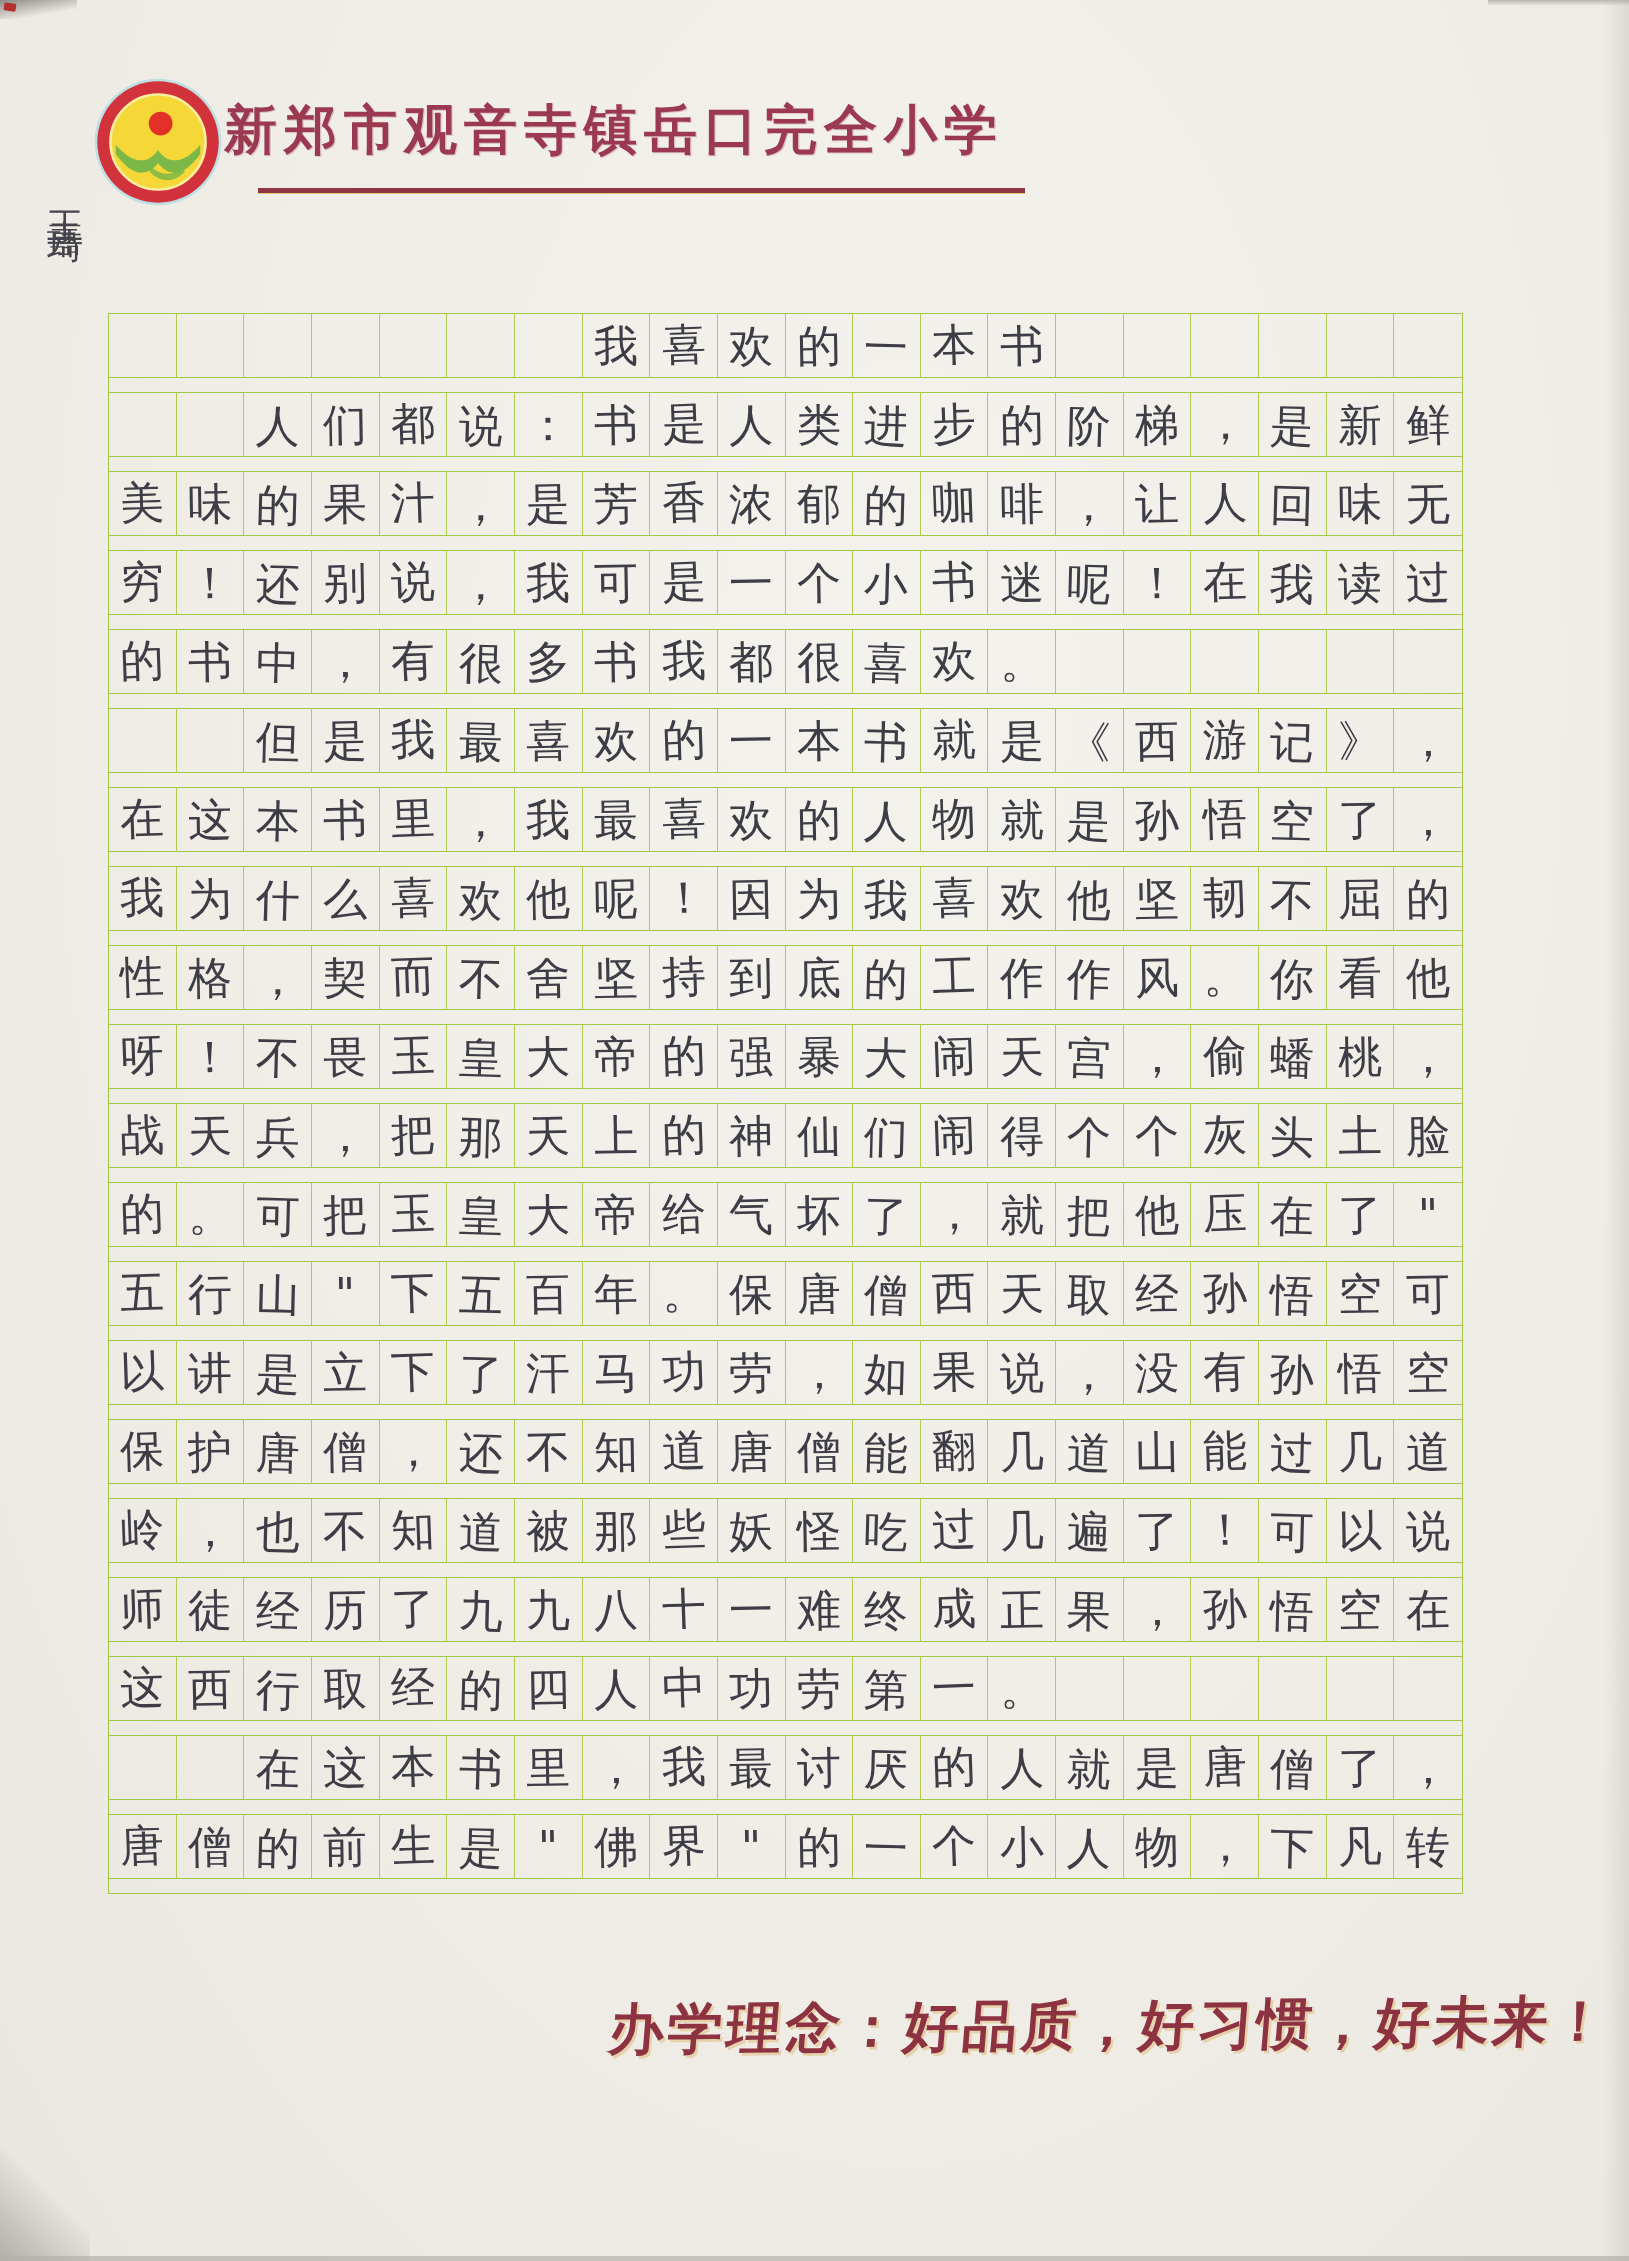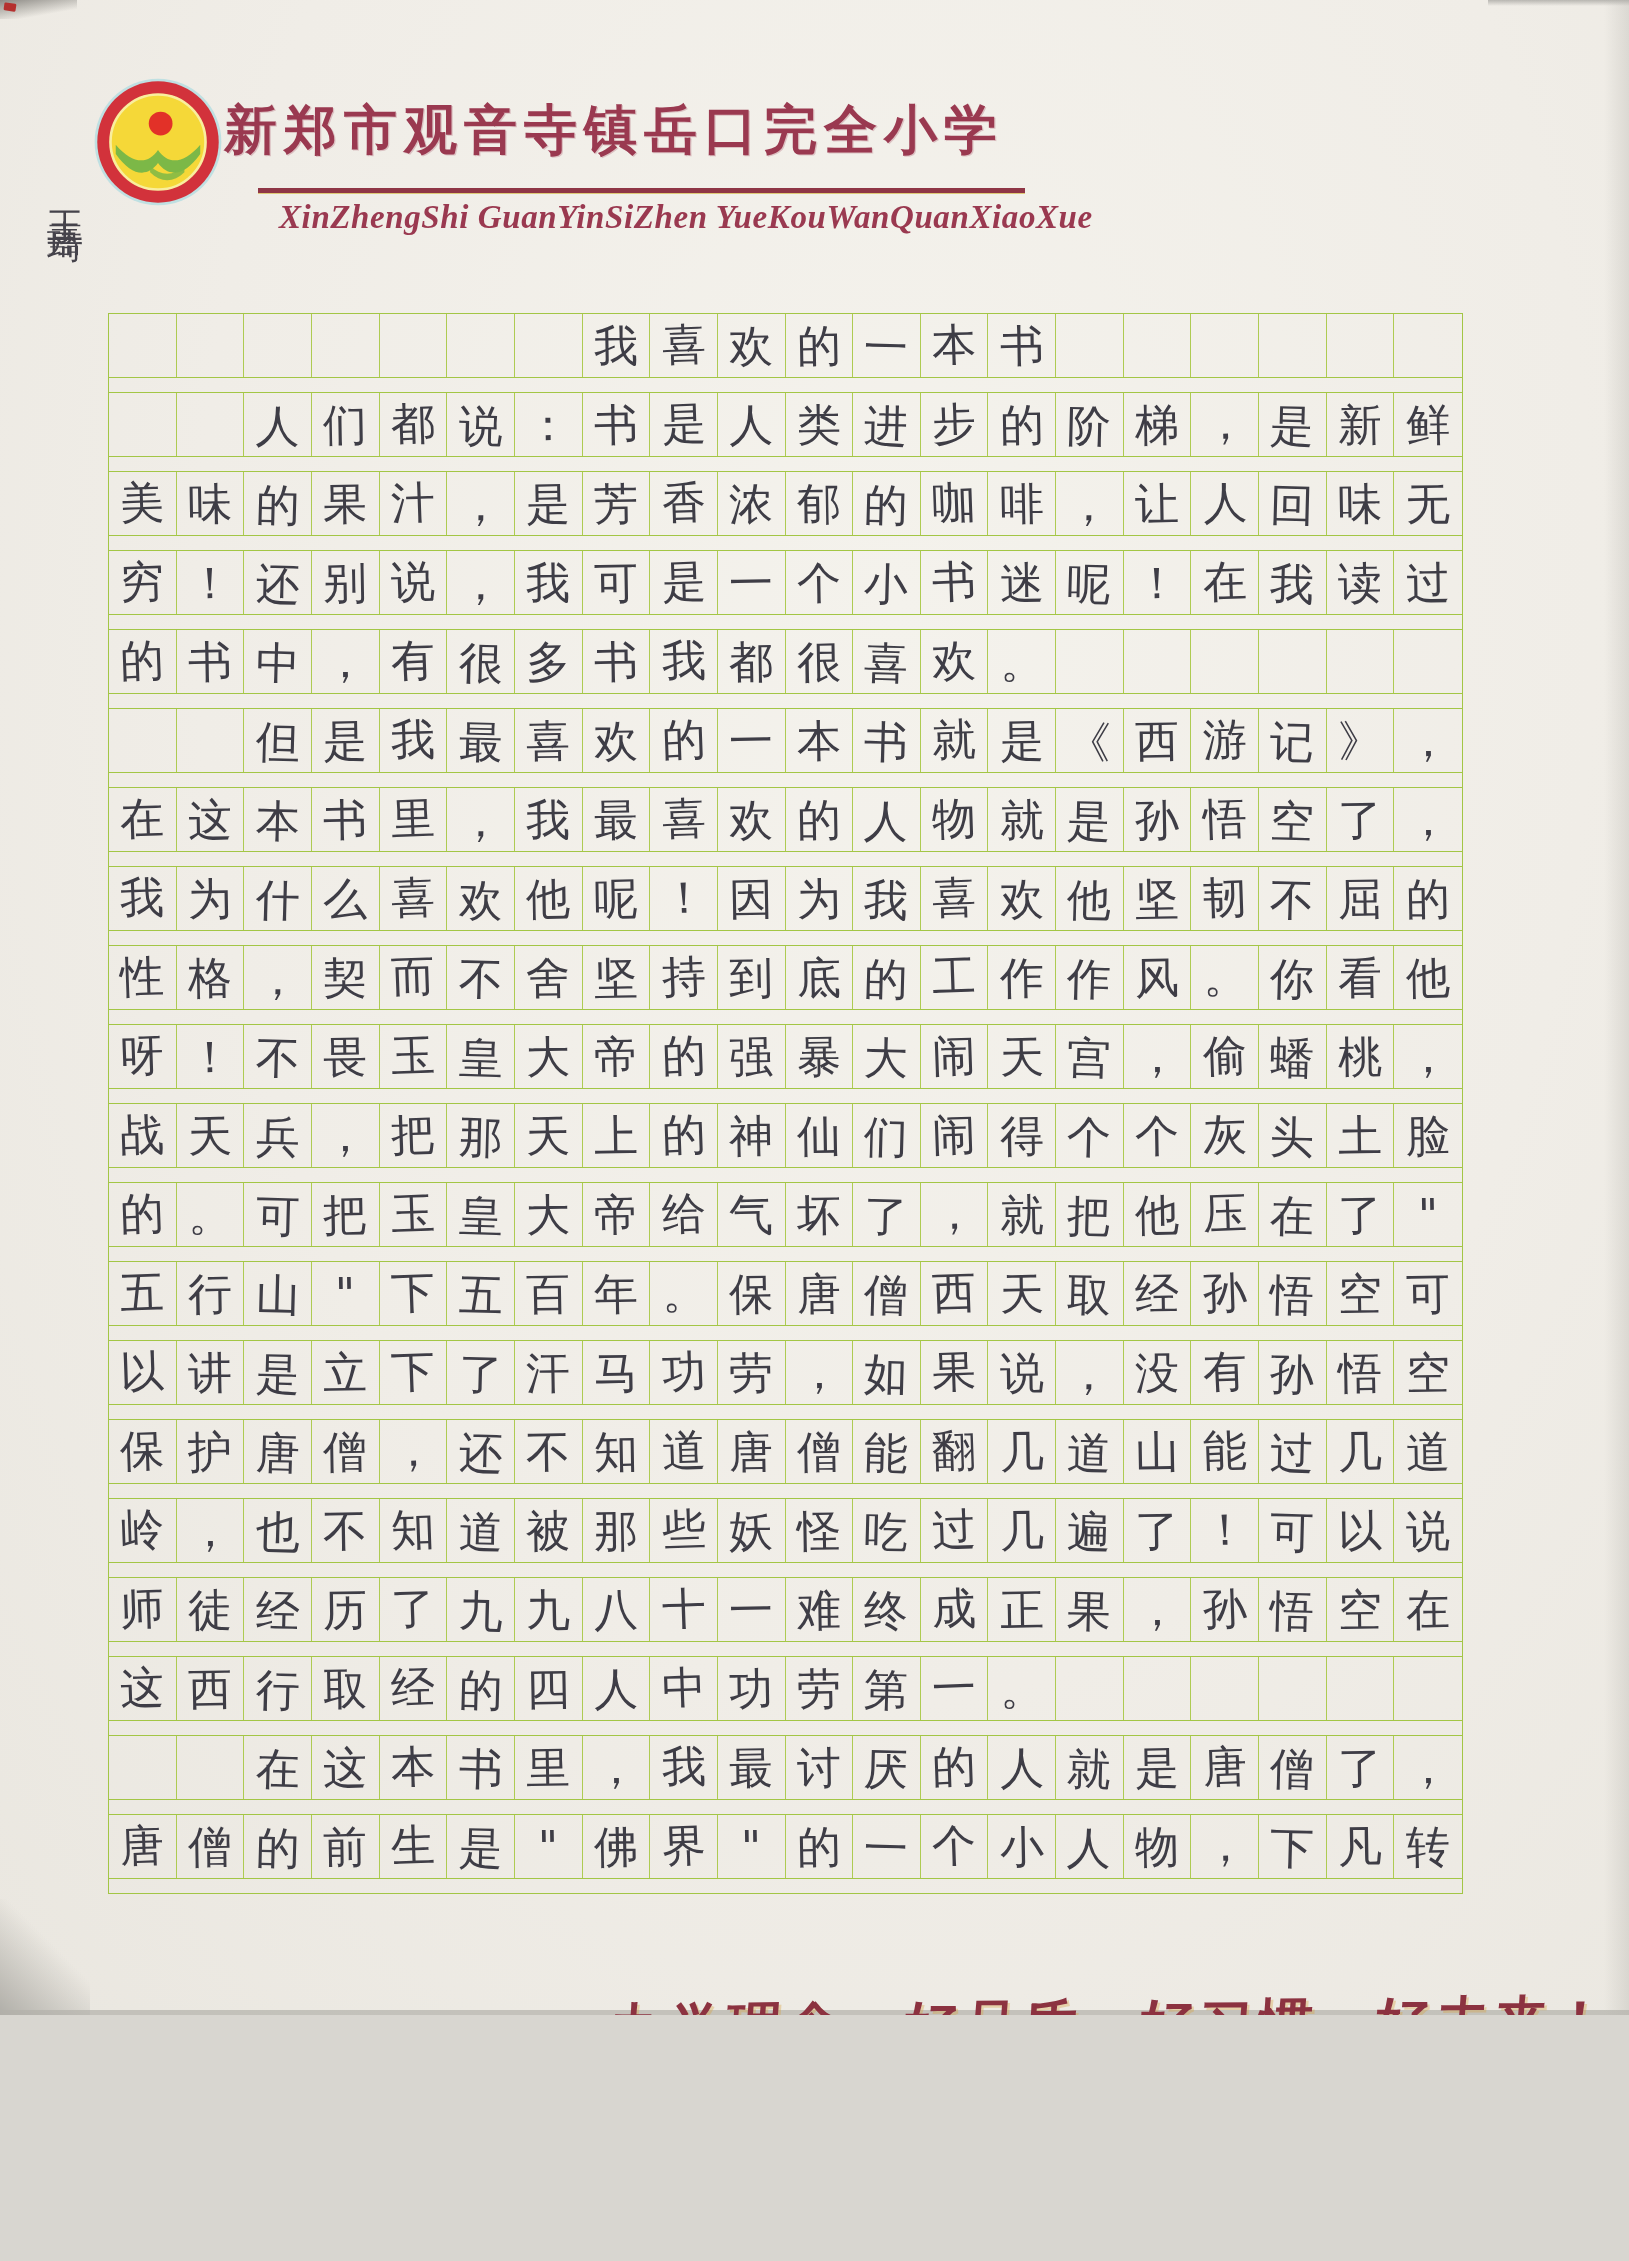--- a/index.html
+++ b/index.html
@@ -1,18 +1,18 @@
 <!DOCTYPE html>
 <html style="font-size:10.3px"><head>
 <meta charset="utf-8">
 <style>
   html,body{margin:0;padding:0;background:#d8d6d0;}
   .page{
     position:relative;
-    width:1630px;height:2015px;
+    width:1630px;height:2261px;
     margin:0 auto;
     background:
       radial-gradient(ellipse at 55% 30%, #f4f2ec 0%, #f0ede7 55%, #eae7e0 100%);
     overflow:hidden;
     font-family:"DejaVu Sans", sans-serif;
   }
   
   .corner-tl{position:absolute;left:0;top:0;width:77px;height:19.3px;
     background:linear-gradient(170deg,#75736e 0%,rgba(117,115,110,0) 70%);opacity:.8;}
   .red-speck{position:absolute;left:3.9px;top:2.6px;width:11.6px;height:7.7px;background:#b5312f;
@@ -102,21 +102,20 @@
       <circle cx="50" cy="50" r="46" fill="#d2323b"></circle>
       <circle cx="50" cy="50" r="36" fill="#f5d838"></circle>
       <circle cx="50" cy="50" r="36" fill="none" stroke="#f9ee9d" stroke-width="2"></circle>
       <circle cx="52" cy="36" r="9" fill="#e23128"></circle>
       <path d="M18,52 C30,66 42,68 50,56 C58,68 70,66 82,52 L82,59 C70,76 58,77 50,66 C42,77 30,76 18,59 Z" fill="#7cb847"></path>
       <path d="M44,68 C52,76 62,76 70,68 L70,73 C62,81 52,81 44,73 Z" fill="#7cb847" opacity="0.85"></path>
     </svg>
   </div>
   <div class="school-name">新郑市观音寺镇岳口完全小学</div>
   <div class="underline"></div>
-  <div class="pinyin">XinZhengShi GuanYinSiZhen YueKouWanQuanXiaoXue</div>
 
   <div class="student-name">王嘉琦</div>
 
   <div class="essay-grid">
       <div class="grid-row">
         <div class="cell"></div>
         <div class="cell"></div>
         <div class="cell"></div>
         <div class="cell"></div>
         <div class="cell"></div>

